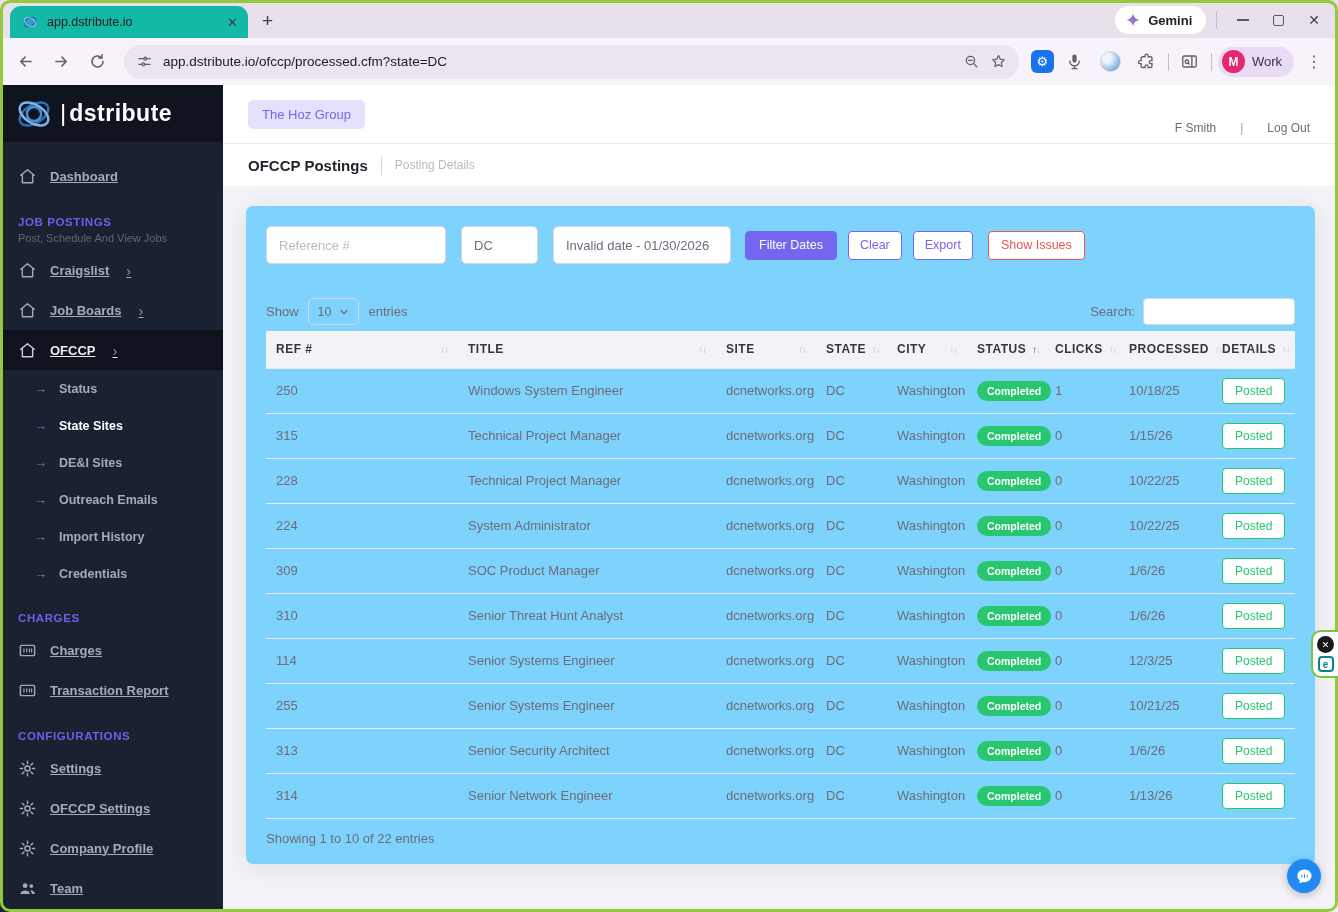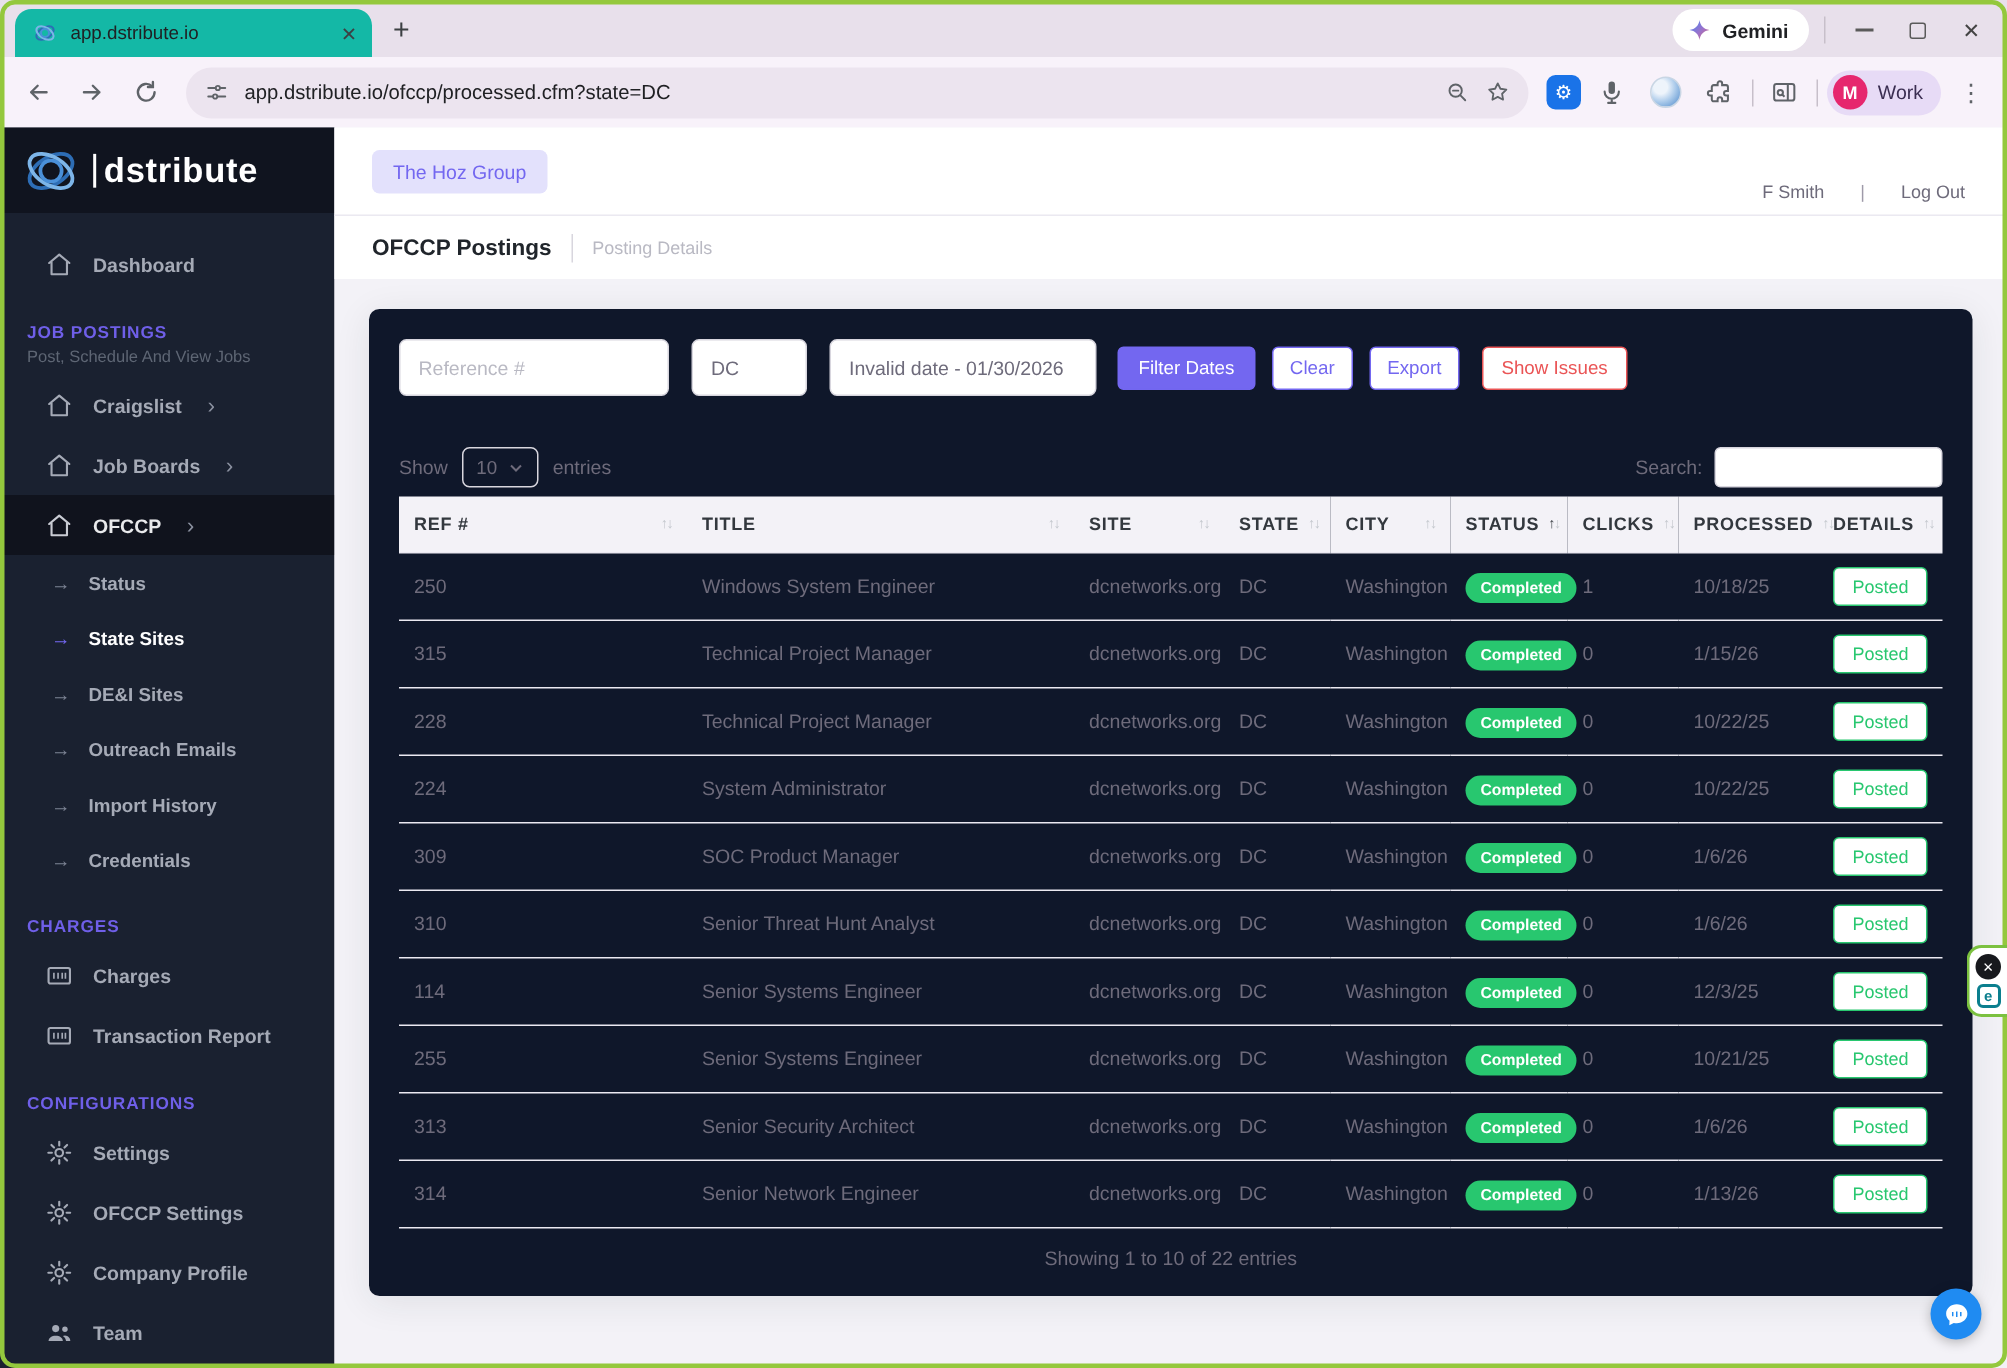--- a/index.html
+++ b/index.html
@@ -40,21 +40,21 @@
   
   .app { position:absolute; top:85px; left:0; right:0; bottom:0; display:flex; }
 
   
   .sidebar { width:223px; background:#1a2130; flex-shrink:0; overflow:hidden; }
   .logo-band { height:57px; background:#10141f; display:flex; align-items:center; padding-left:14px; gap:2px; }
   .logo-band svg { width:40px; height:40px; }
   .logo-text { color:#fff; font-size:23px; font-weight:700; letter-spacing:.5px; }
   .logo-bar { color:#fff; font-weight:300; font-size:24px; margin:0 1px 2px 4px; }
   .side-nav { padding-top:14px; }
-  .side-item { height:40px; display:flex; align-items:center; padding:0 30px; gap:13px; color:#a5aab6; font-size:13px; font-weight:600; cursor:pointer; }
+  .side-item { height:40px; display:flex; align-items:center; padding:0 18px; gap:13px; color:#a5aab6; font-size:13px; font-weight:600; cursor:pointer;text-decoration:underline; }
   .side-item .icon { width:19px; height:19px; color:#a5aab6; flex-shrink:0; }
   .side-item .icon svg { width:19px; height:19px; }
   .side-item .chev { margin-left:4px; font-size:15px; color:#8b91a0; font-weight:400; }
   .side-item.active { background:#10131d; color:#e9eaec; }
   .side-item.active .icon { color:#c9ccd4; }
   .side-section { margin:20px 18px 6px; }
   .side-section-label { color:#6f5fe8; font-size:11.5px; font-weight:700; letter-spacing:.6px; }
   .side-section-sub { color:#5e6674; font-size:11px; margin-top:4px; }
   .side-subitem { height:37px; display:flex; align-items:center; padding:0 18px 0 34px; gap:12px; color:#a5aab6; font-size:12.5px; font-weight:600; cursor:pointer; }
   .side-subitem .arrow { color:#7d8494; font-size:13px; }
@@ -66,21 +66,21 @@
   .band1 { background:#fff; height:58px; display:flex; align-items:center; padding:0 28px 0 25px; }
   .group-pill { background:#e3e1fc; color:#7367f0; font-size:13px; font-weight:500; border:none; border-radius:5px; padding:7px 14px; cursor:pointer; }
   .band1-right { margin-left:auto; font-size:12px; color:#6e6b7b; display:flex; align-items:center; gap:24px; align-self:flex-end; margin-bottom:8px; }
   .band1-right .vbar { color:#9e9aa9; }
   .band2 { background:#fff; height:43px; border-top:1px solid #ebe9f1; display:flex; align-items:center; padding:12px 25px; }
   .page-title { font-size:15px; font-weight:700; color:#20252b; }
   .crumb-divider { width:1px; height:19px; background:#d8d6de; margin:0 13px; }
   .page-subtitle { font-size:12px; color:#b9b9c3; }
 
   .content { flex:1; padding:20px 23px 0; }
-  .card { background:#0f172a; border-radius:7px; box-shadow:0 4px 24px rgba(34,41,47,.09); padding:20px 20px 12px; }
+  .card { background:#7dd3fc; border-radius:7px; box-shadow:0 4px 24px rgba(34,41,47,.09); padding:20px 20px 12px; }
 
   
   .filter-row { display:flex; align-items:center; }
   .f-input { height:38px; border:1px solid #d8d6de; border-radius:5px; font-size:13px; color:#6e6b7b; padding:0 12px; font-family:inherit; background:#fff; outline:none; }
   .f-input::placeholder { color:#b9b9c3; }
   .f-ref { width:180px; }
   .f-state { width:77px; margin-left:15px; }
   .f-date { width:178px; margin-left:15px; }
   .btn { height:29px; border-radius:4px; font-size:12.5px; font-weight:500; font-family:inherit; cursor:pointer; }
   .btn-solid { background:#7367f0; color:#fff; border:1px solid #7367f0; padding:0 13px; margin-left:14px; }
@@ -99,21 +99,21 @@
   .grid thead th { background:#f3f2f7; height:37px; text-align:left; font-size:12px; font-weight:700; color:#33383e; letter-spacing:.5px; padding:0 10px; }
   .th-inner { display:flex; align-items:center; justify-content:space-between; }
   .sort { display:inline-flex; font-size:9.5px; letter-spacing:-1px; color:#c3c7cd; margin-left:6px; }
   .sort .on { color:#3a3f45; }
   .grid tbody td { height:45px; border-bottom:1px solid #ebe9f1; font-size:13px; color:#6e6b7b; padding:0 10px; }
   .grid tbody tr:first-child td { border-top:1px solid #ebe9f1; }
   .badge { background:#28c76f; color:#fff; font-size:10.5px; font-weight:700; padding:4px 10px; border-radius:10px; white-space:nowrap; }
   .posted-btn { background:#fff; border:1px solid #28c76f; color:#28c76f; font-size:12px; font-family:inherit; padding:5px 12px; border-radius:4px; cursor:pointer; }
 
   
-  .table-footer { display:flex; align-items:center; margin-top:12px; padding-bottom:6px;flex-direction:column; }
+  .table-footer { display:flex; align-items:center; margin-top:12px; padding-bottom:6px; }
   .summary { font-size:13px; color:#6e6b7b; }
   .pagination { margin-left:auto; display:inline-flex; border:1px solid #dfdfe3; border-radius:7px; overflow:hidden; background:#fff; }
   .page-btn { font-size:12.5px; padding:8px 13px; color:#7367f0; border-left:1px solid #dfdfe3; cursor:pointer; background:#fff; }
   .page-btn:first-child { border-left:none; color:#6e6b7b; }
   .page-btn.active { background:#7367f0; color:#fff; }
   .page-btn.next { color:#7367f0; }
 
   
   .edge-widget { position:absolute; right:0; top:630px; width:27px; background:#fff; border:2px solid #7cc140; border-right:none; border-radius:10px 0 0 10px; display:flex; flex-direction:column; align-items:center; gap:3px; padding:4px 0; z-index:1001; }
   .edge-close { width:17px; height:17px; border-radius:50%; background:#17191d; color:#fff; font-size:9px; display:flex; align-items:center; justify-content:center; cursor:pointer; }

